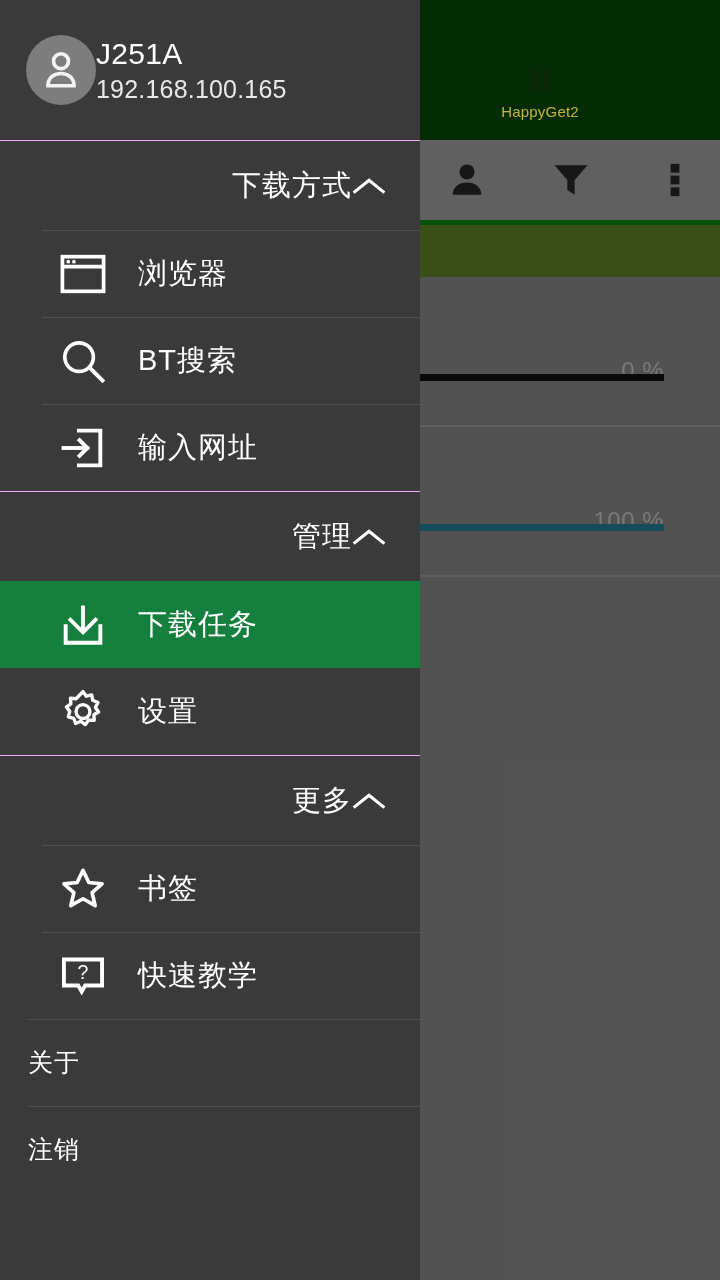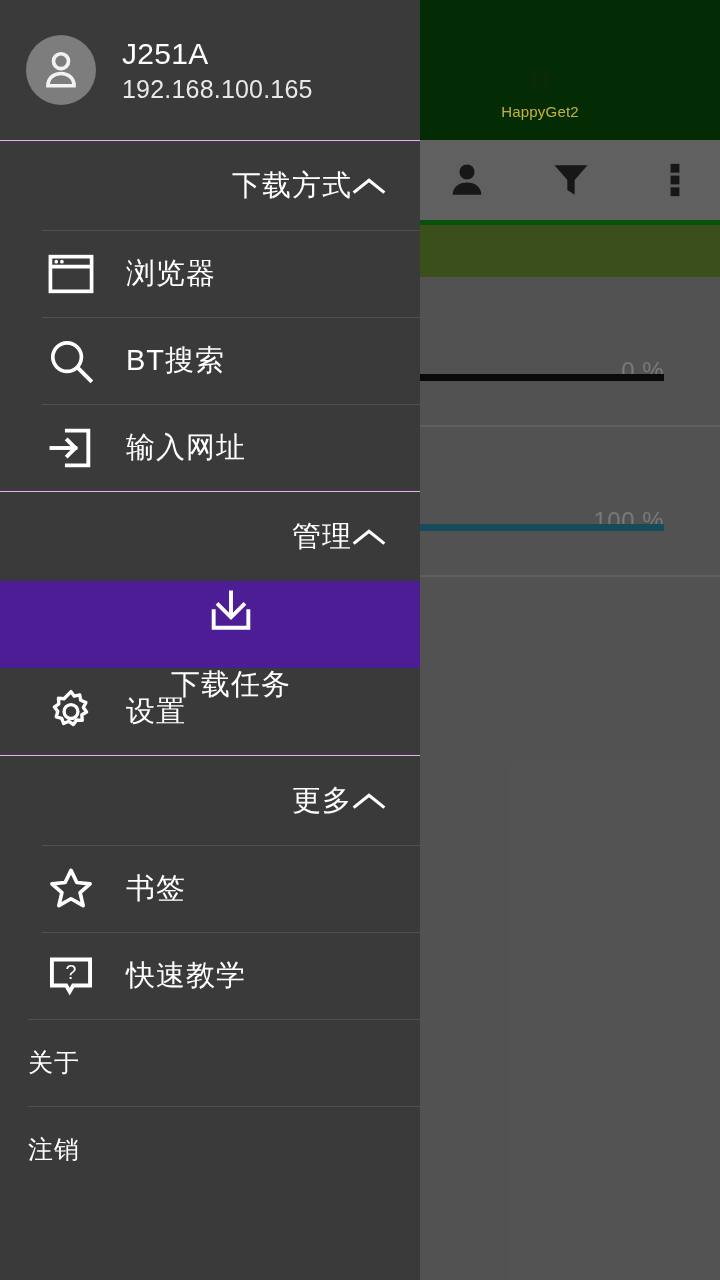--- a/index.html
+++ b/index.html
@@ -49,44 +49,44 @@
 
   
   #scrim { position:absolute; left:420px; top:0; width:300px; height:1280px; background:rgba(0,0,0,.22); }
 
   
   #drawer {
     position:absolute; left:0; top:0; width:420px; height:1280px;
     background:#3a3a3a; overflow:hidden;
   }
 
-  .profile { height:140px; display:flex; align-items:center; padding-left:26px; gap:26px; }
+  .profile { height:140px; display:flex; align-items:center; padding-left:26px; }
   .avatar {
     width:70px; height:70px; border-radius:50%; background:#7d7d7d;
     display:flex; align-items:center; justify-content:center; flex:0 0 70px;
   }
   .pinfo { display:flex; flex-direction:column; gap:4px; }
   .pname { font-size:30px; color:#ffffff; letter-spacing:.3px; }
   .pip   { font-size:25px; color:#e8e8e8; letter-spacing:.2px; }
 
   .sec-head {
     position:relative; height:90px; display:flex; align-items:center;
     padding:0 34px 0 28px; justify-content:flex-end;
     border-top:1px solid #f0abfc;
   }
   .sec-title { font-size:29px; color:#ffffff; letter-spacing:1px; }
 
   .row {
     position:relative; height:87px; display:flex; align-items:center;
-    padding-left:42px; gap:26px;
+    padding-left:54px; gap:26px;
   }
   .row + .row::before, .row.first::before {
     content:""; position:absolute; left:42px; right:0; top:0; height:1px; background:#4f4f4f;
   }
-  .row.active { background:#4c1d95;flex-direction:column; }
+  .row.active { background:#15803d; }
   .row.active::before { display:none; }
   .row.active + .row::before { display:none; }
   .row-icon { width:58px; height:58px; flex:0 0 58px; display:flex; align-items:center; justify-content:center; }
   .row-label { font-size:29px; color:#ffffff; letter-spacing:1px; }
 
   .plain {
     position:relative; height:87px; display:flex; align-items:center; padding-left:28px;
   }
   .plain::before { content:""; position:absolute; left:28px; right:0; top:0; height:1px; background:#4f4f4f; }
   .plain .row-label { font-size:25px; }

